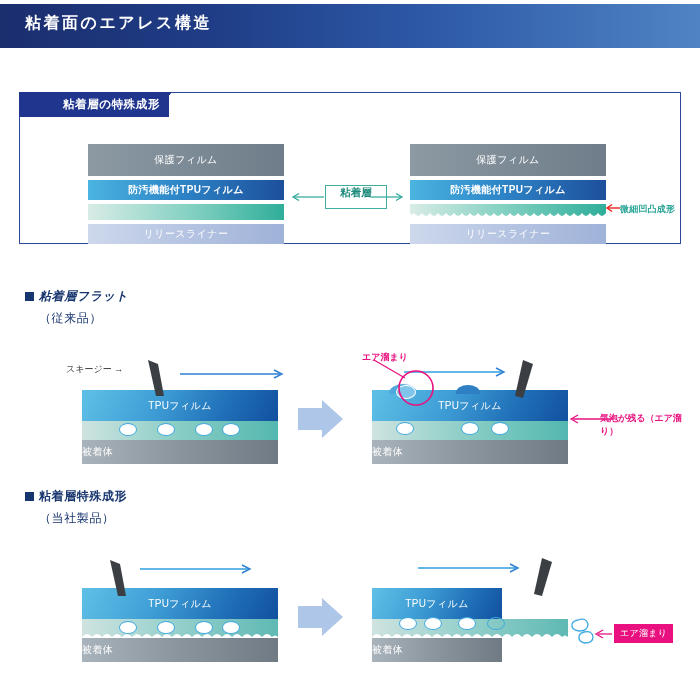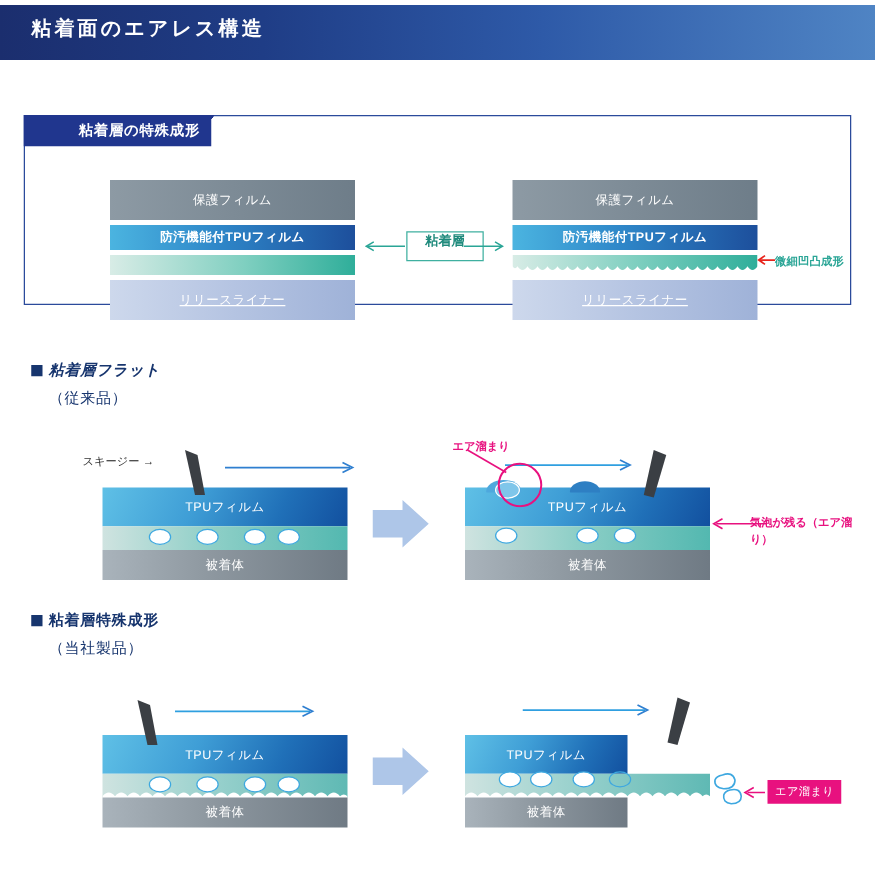--- a/index.html
+++ b/index.html
@@ -35,21 +35,21 @@
   }
   
   .stack{position:absolute;width:196px;}
   .layer{
     position:relative;width:196px;color:#ffffff;font-size:10px;
     display:flex;align-items:center;justify-content:center;letter-spacing:.4px;
   }
   .ly-protect{height:32px;background:linear-gradient(90deg,#8d9aa4 0%,#7d8b96 50%,#6e7d89 100%);}
   .ly-tpu{height:20px;background:linear-gradient(90deg,#4bb4e0 0%,#2e86c8 45%,#1d4f9c 100%);font-weight:bold;}
   .ly-adh{height:16px;background:linear-gradient(90deg,#d8ece6 0%,#7fcfc0 55%,#2fae9a 100%);}
-  .ly-liner{height:32px;background:linear-gradient(90deg,#cdd8ec 0%,#b5c4e2 50%,#9fb2d8 100%);text-decoration:underline;}
+  .ly-liner{height:20px;background:linear-gradient(90deg,#cdd8ec 0%,#b5c4e2 50%,#9fb2d8 100%);}
   .gap{height:4px;}
   #p-arrow-l{position:absolute;left:290px;top:192px;width:34px;height:10px;}
   #p-arrow-r{position:absolute;left:371px;top:192px;width:34px;height:10px;}
   #p-box{
     position:absolute;left:325px;top:185px;width:62px;height:24px;
     border:1px solid #3fb0a0;box-sizing:border-box;
     display:flex;align-items:flex-start;justify-content:center;
     color:#1f8a7c;font-size:10.5px;font-weight:bold;
   }
   #p-anno{position:absolute;left:620px;top:203px;color:#2aa596;font-size:9px;font-weight:bold;letter-spacing:.2px;}
@@ -73,21 +73,21 @@
     position:absolute;left:0;width:196px;height:19px;
     background:linear-gradient(90deg,#cfe3e0 0%,#8ecfc7 45%,#53b8b0 100%);
   }
   .slab-adh2{
     position:absolute;left:0;width:196px;height:19px;
     background:linear-gradient(90deg,#cfe3e0 0%,#9ed3cf 40%,#5fb9b4 100%);
   }
   .slab-base{
     position:absolute;left:0;width:196px;height:24px;
     background:linear-gradient(90deg,#a9b3bb 0%,#8d979f 45%,#6f7a84 100%);
-    display:flex;align-items:center;justify-content:center;
+    display:flex;align-items:center;
     color:#fff;font-size:10px;letter-spacing:.4px;
   }
   .bubble{position:absolute;width:16px;height:11px;border-radius:50%;background:#ffffff;border:1.1px solid #3ea8e0;}
   .big-arrow{position:absolute;}
   .lbl{position:absolute;font-size:9px;}
   .pinkbadge{
     position:absolute;background:#e8117f;color:#fff;font-size:9px;
     padding:3px 6px;letter-spacing:.3px;
   }
 </style>

